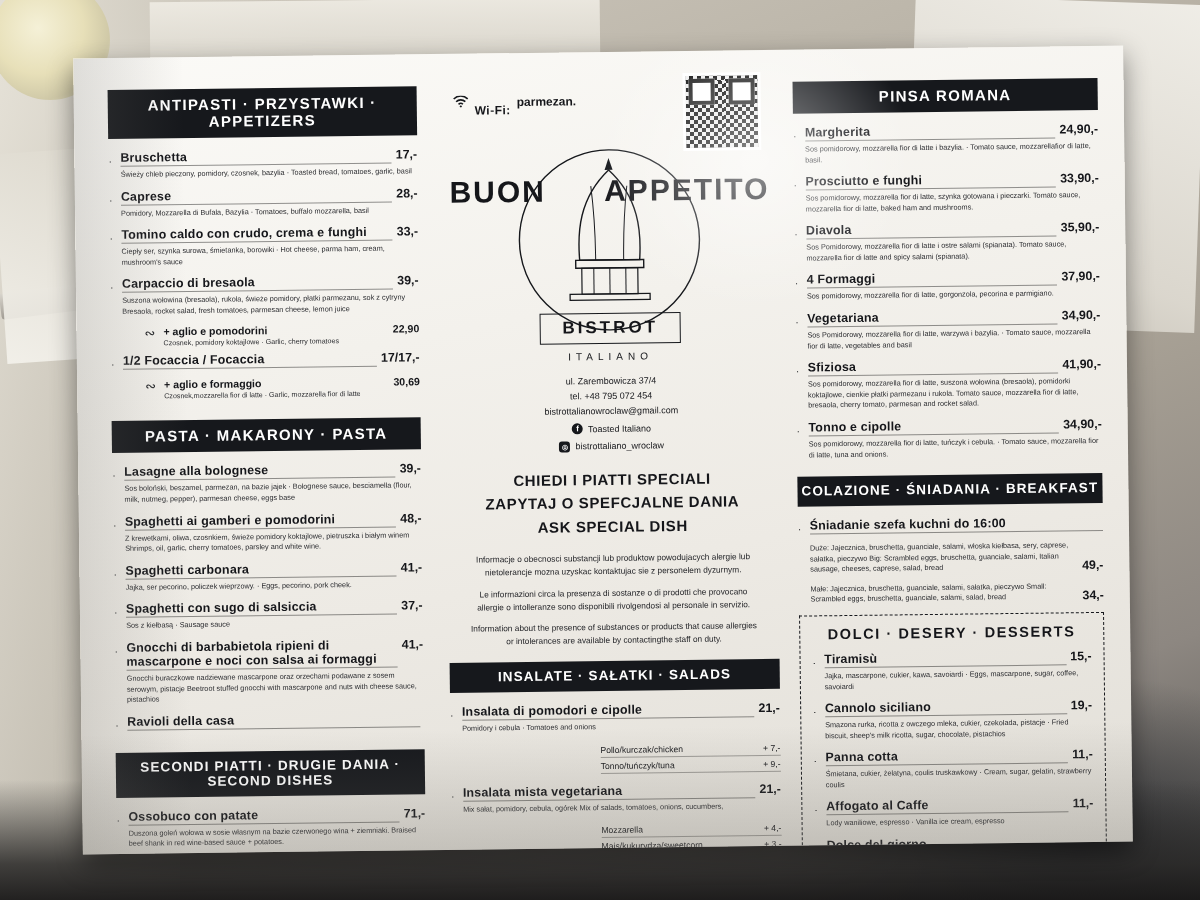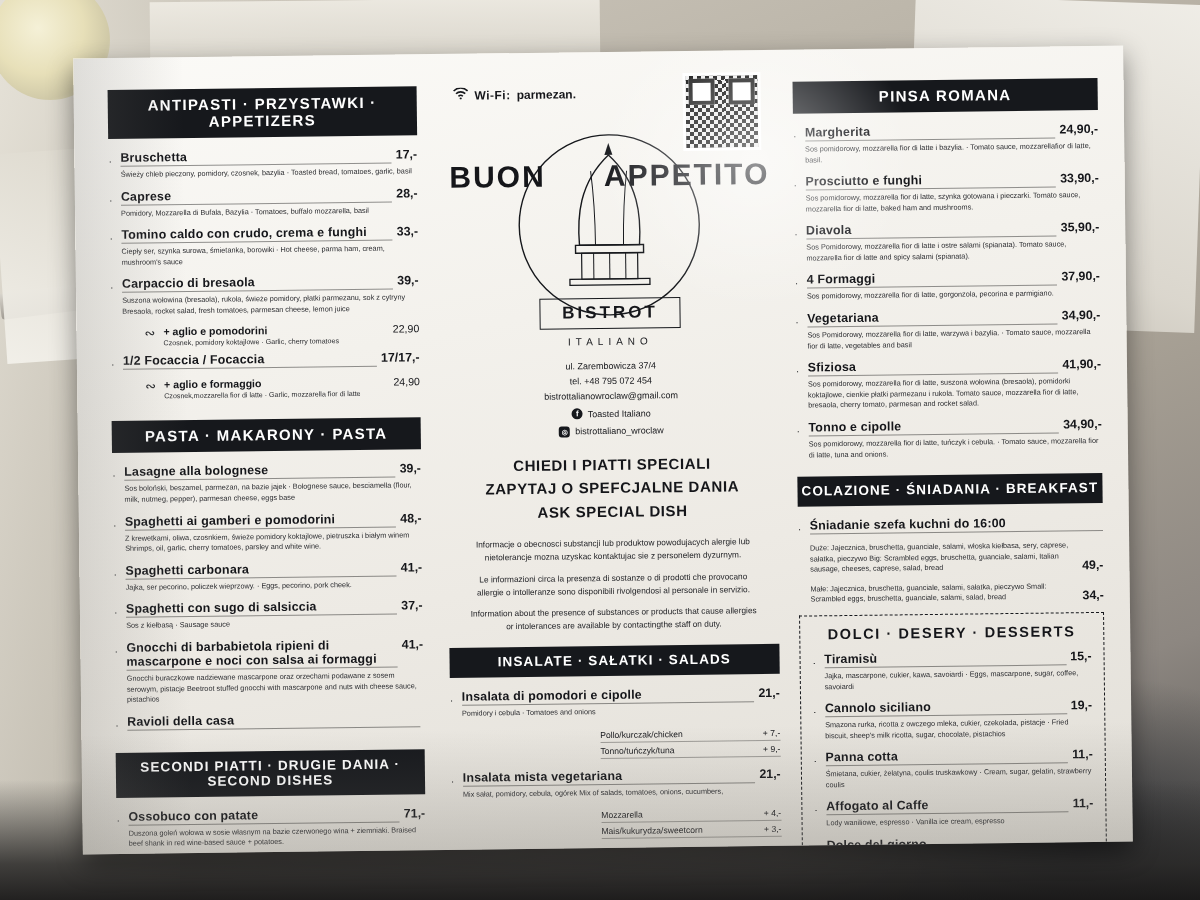--- a/index.html
+++ b/index.html
@@ -98,29 +98,29 @@
   .name{font-size:12.4px;font-weight:700;letter-spacing:.2px;border-bottom:1px solid rgba(20,20,20,.45);flex:1;padding-bottom:1px;padding-right:8px;}
   .price{font-size:12.4px;font-weight:700;white-space:nowrap;padding-left:4px;}
   .desc{font-size:7.3px;line-height:1.45;color:#2a2b2f;margin-top:3px;max-width:310px;}
   .desc2{font-size:7.3px;line-height:1.45;color:#2a2b2f;}
 
   .sub{display:flex;align-items:flex-start;margin:4px 0 6px 34px;}
   .sub .squig{font-size:13px;margin-right:8px;color:#16181c;line-height:1;transform:translateY(1px);}
   .sub .sbody{flex:1;}
   .sub .srow{display:flex;justify-content:space-between;align-items:baseline;}
   .sub .sname{font-size:10.6px;font-weight:700;}
-  .sub .sprice{font-size:10.6px;font-weight:400;text-align:right;}
+  .sub .sprice{font-size:10.6px;font-weight:700;text-align:right;}
   .sub .sdesc{font-size:7.1px;color:#2a2b2f;margin-top:2px;}
 
   
   .wifi{
     display:flex;align-items:center;gap:6px;justify-content:center;
     font-size:12px;font-weight:700;margin:4px 0 4px 0;
   }
-  .wifi .w-label{letter-spacing:.5px;}
+  .wifi .w-label{letter-spacing:.5px;margin-top:16px;}
   .wifi .w-val{font-weight:700;}
   .qr{
     position:absolute;right:22px;top:22px;width:72px;height:72px;
     background:
       repeating-linear-gradient(90deg,#111 0 4px,#fff 4px 8px),
       repeating-linear-gradient(0deg,#111 0 4px,#fff 4px 8px);
     background-blend-mode:difference;
     border:3px solid #fff;
   }
   .qr::before,.qr::after{
@@ -239,21 +239,21 @@
           <div class="name">1/2 Focaccia / Focaccia</div>
           <div class="price">17/17,-</div>
         </div>
       </div>
 
       <div class="sub">
         <span class="squig">∾</span>
         <div class="sbody">
           <div class="srow">
             <div class="sname">+ aglio e formaggio</div>
-            <div class="sprice">24,90</div>
+            <div class="sprice">30,69</div>
           </div>
           <div class="sdesc">Czosnek,mozzarella fior di latte  ·  Garlic, mozzarella fior di latte</div>
         </div>
       </div>
 
       <div class="bar" style="margin-top:20px">PASTA · MAKARONY · PASTA</div>
 
       <div class="item">
         <span class="dot">·</span>
         <div class="row">

